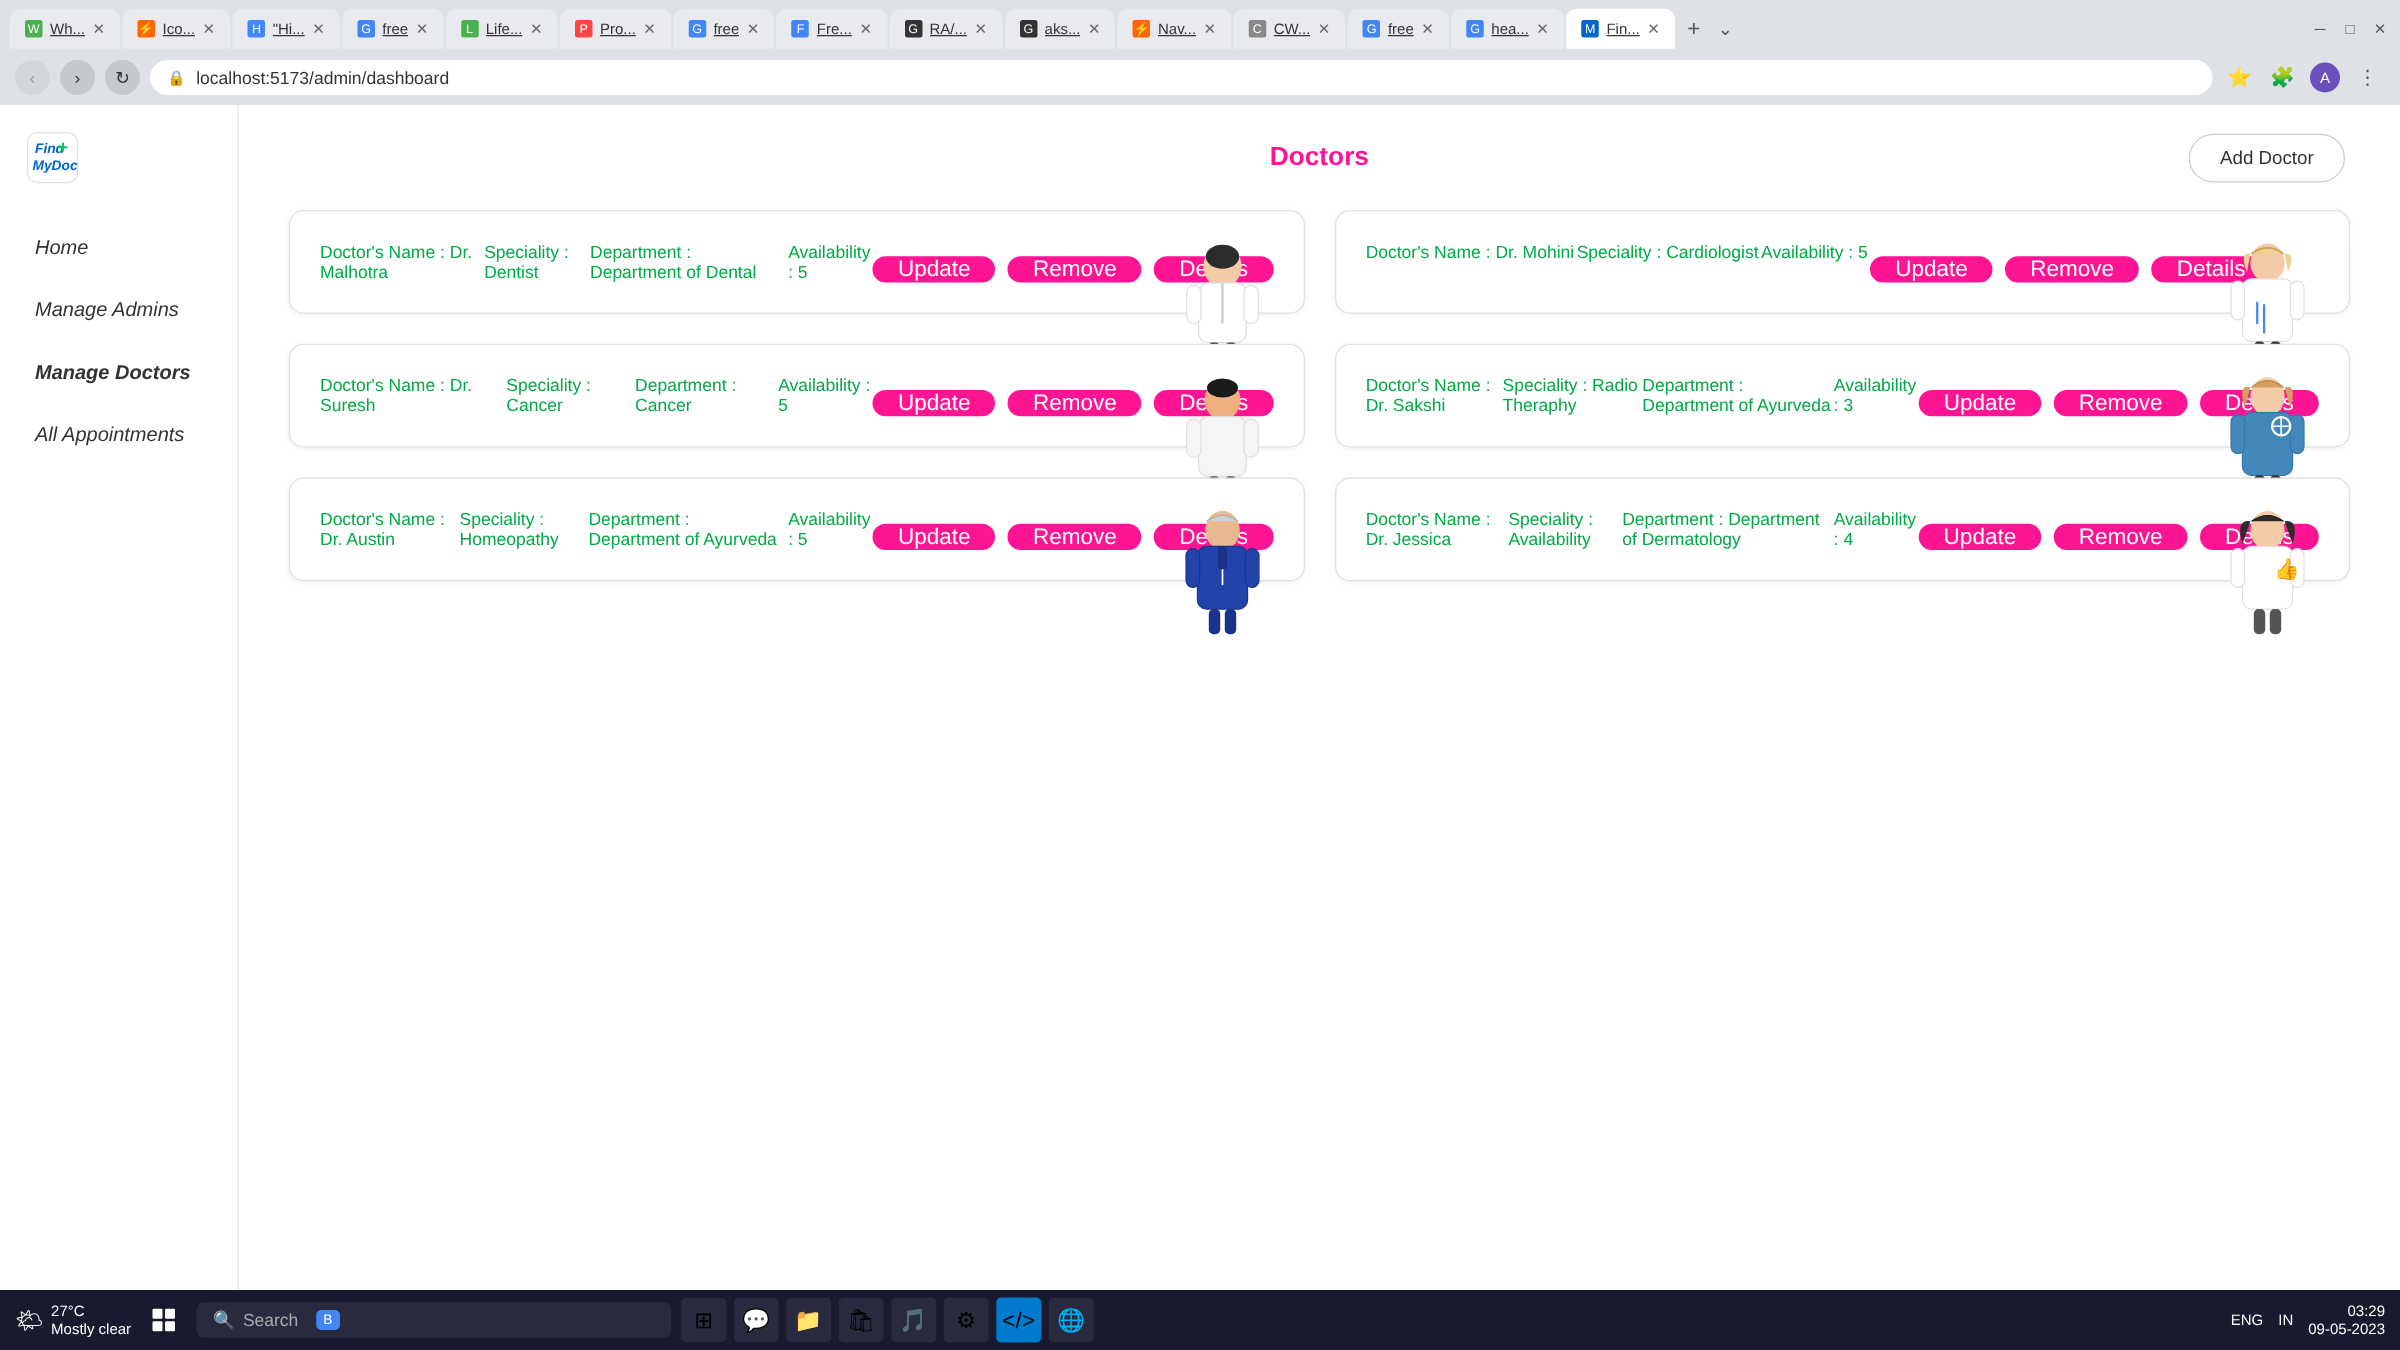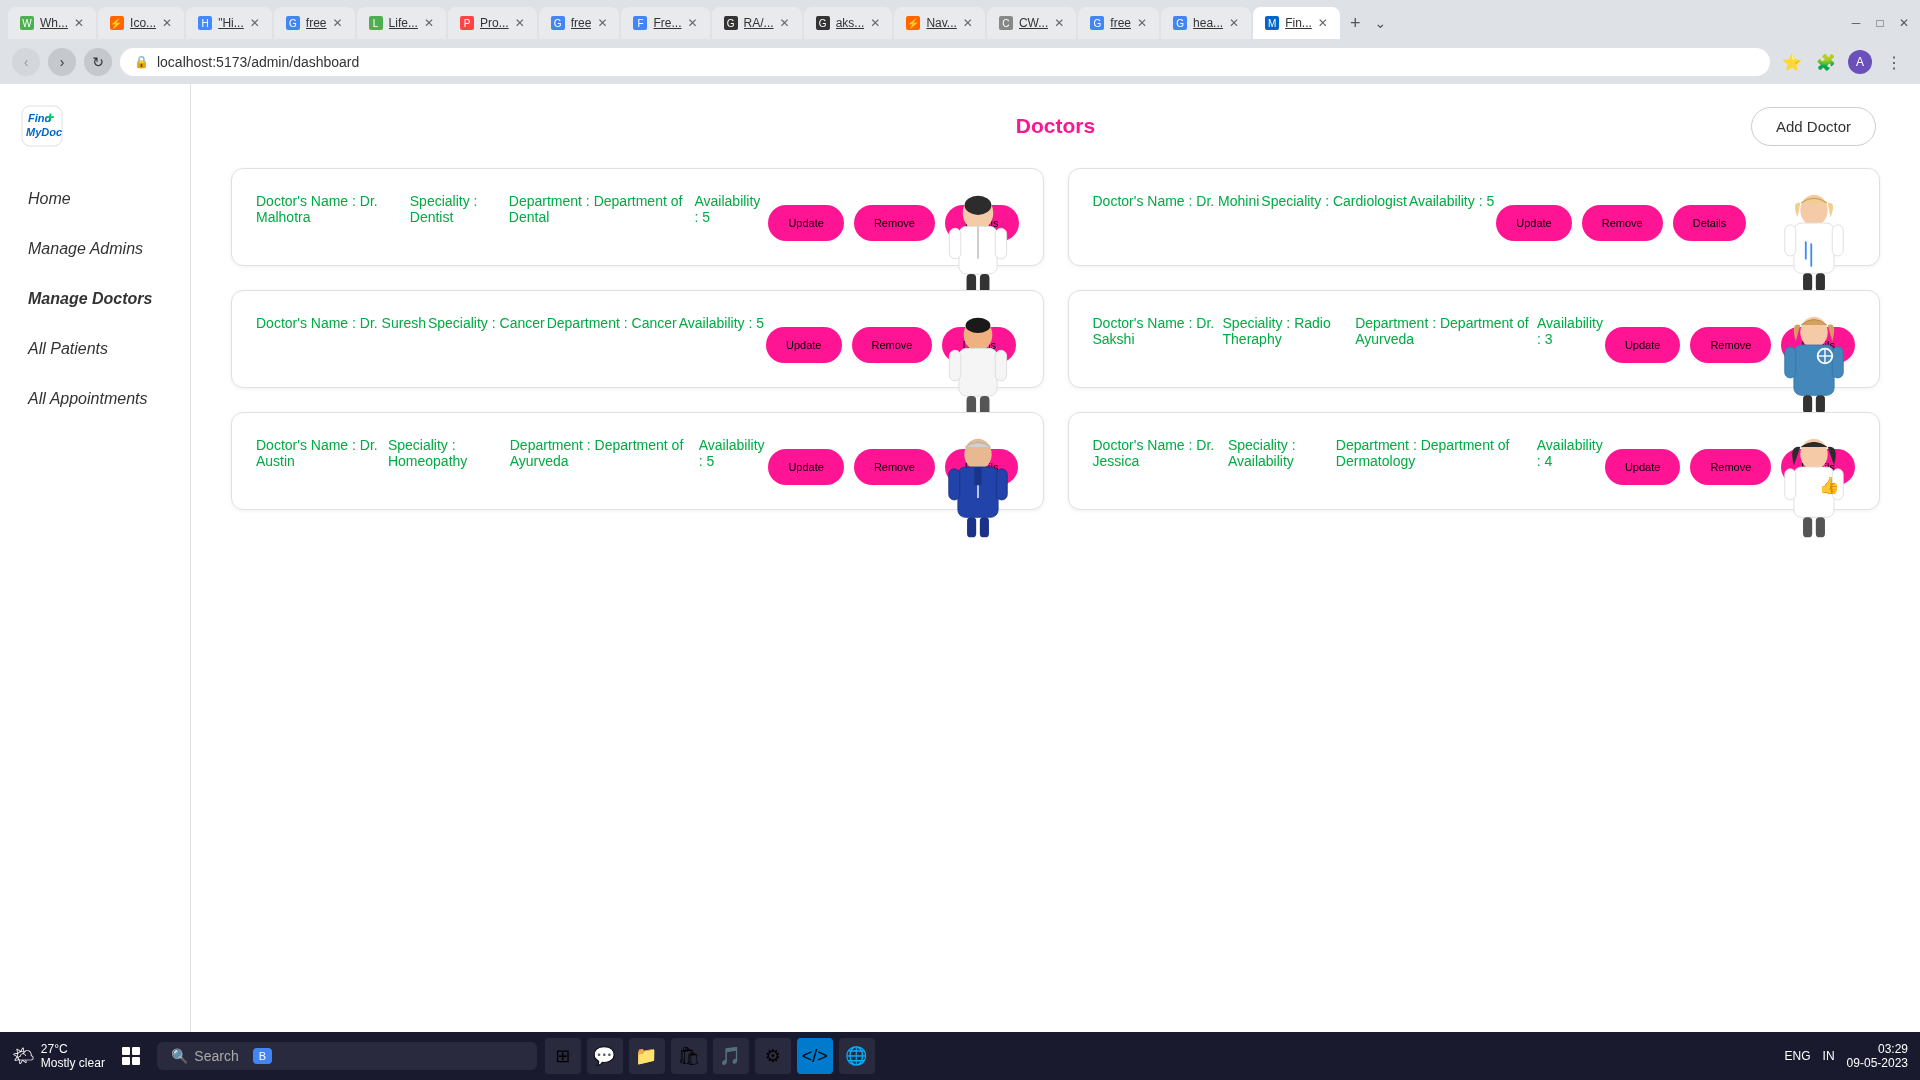--- a/index.html
+++ b/index.html
@@ -203,26 +203,26 @@
       height: 105px;
     }
 
     .card-actions {
       display: flex;
       gap: 10px;
       margin-top: 12px;
     }
 
     .btn-update, .btn-remove, .btn-details {
-      padding: 12px 20px;
+      padding: 0 20px;
       border: none;
       border-radius: 20px;
-      font-size: 11px;
+      font-size: 18px;
       cursor: pointer;
-      color: #000000;
+      color: #ffffff;
       background: #ff1493;
       font-weight: 500;
     }
 
     
     .taskbar {
       height: 48px;
       background: #1a1a2e;
       display: flex;
       align-items: center;
@@ -381,23 +381,20 @@
     </div>
 
     <div class="nav-item">
       <span>Home</span>
     </div>
     <div class="nav-item">
       <span>Manage Admins</span>
     </div>
     <div class="nav-item active">
       <span>Manage Doctors</span>
-    </div>
-    <div class="nav-item">
-      <span>All Patients</span>
     </div>
     <div class="nav-item">
       <span>All Appointments</span>
     </div>
   </div>
 
   <div class="main">
     <div class="page-header">
       <h1 class="page-title">Doctors</h1>
       <button class="add-doctor-btn">Add Doctor</button>

